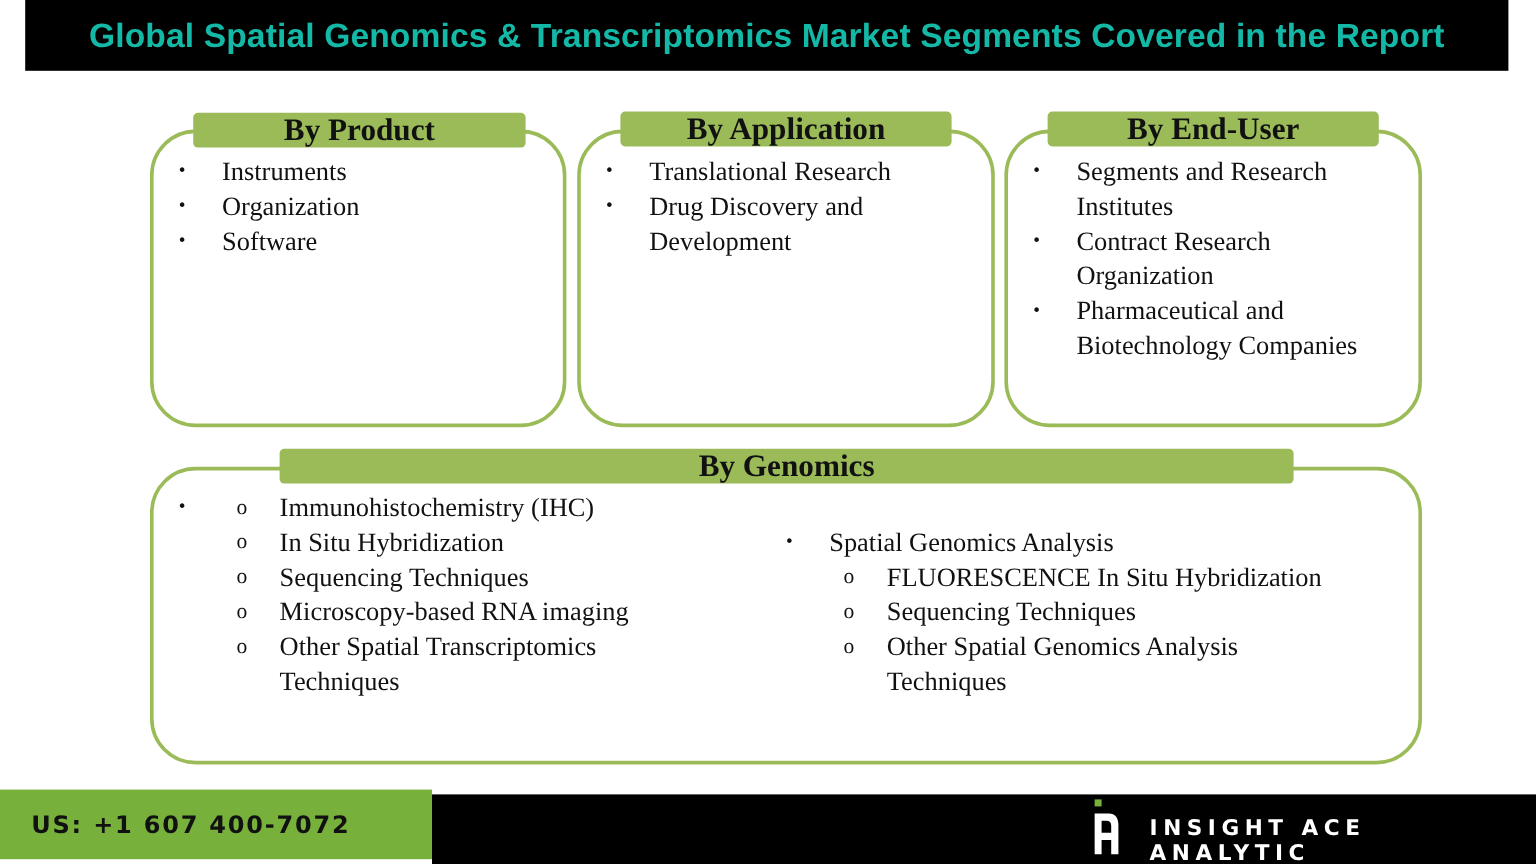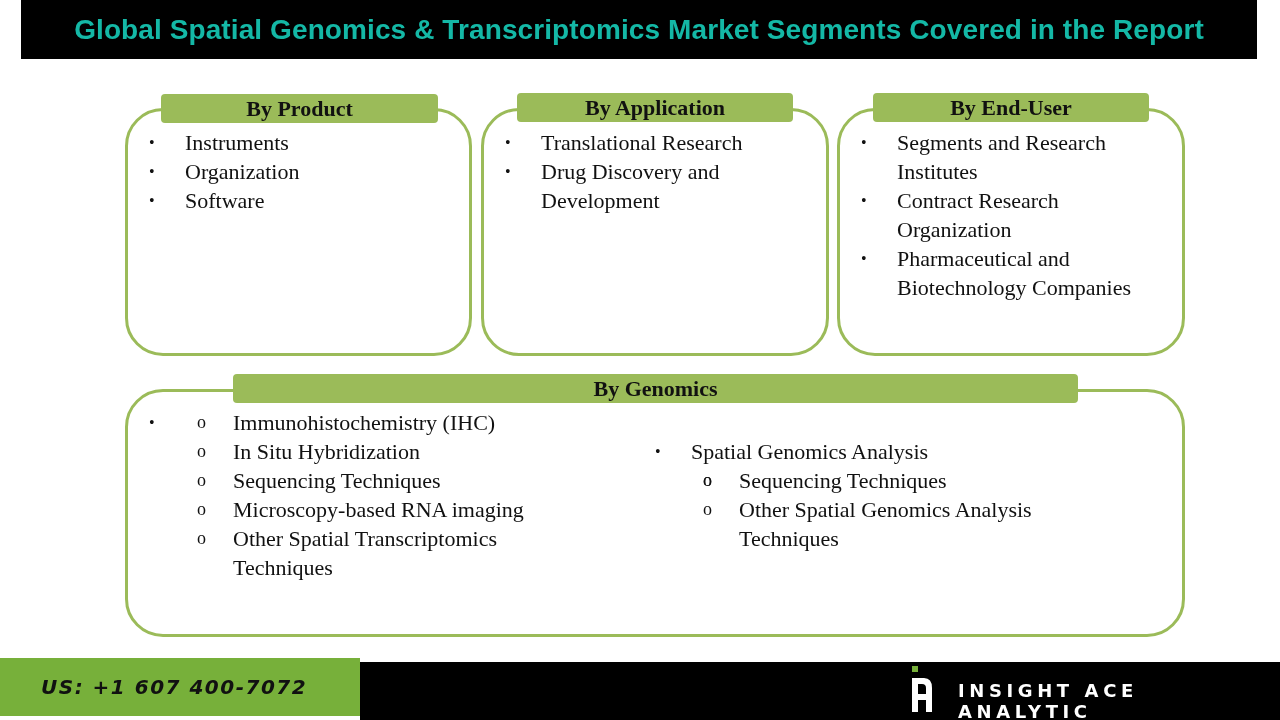--- a/index.html
+++ b/index.html
@@ -11,34 +11,34 @@
     background: #000; color: #14b8a6;
     font-family: "Liberation Sans", sans-serif; font-weight: bold; font-size: 28px;
     display: flex; align-items: center; justify-content: center; letter-spacing: 0.1px;
   }
 
   .card {
     position: absolute; border: 3px solid #9bbb59; border-radius: 38px; background: #fff;
   }
   .card-header {
     position: absolute; background: #9bbb59; border-radius: 4px; height: 29px;
-    font-family: "Liberation Serif", serif; font-weight: bold; font-size: 22px; color: #111;
+    font-family: "Liberation Serif", serif; font-weight: bold; font-size: 26px; color: #111;
     display: flex; align-items: center; justify-content: center;
   }
   .list { position: absolute; list-style: none; font-family: "Liberation Serif", serif; font-size: 22px; line-height: 29px; }
   .list li { position: relative; padding-left: 36px; }
   .list li .bullet { position: absolute; left: 0; top: 0; width: 36px; font-size: 16px; }
   .sublist { list-style: none; }
   .sublist li { padding-left: 36px; }
   .sublist li .obullet { position: absolute; left: 0; top: 0; font-size: 18px; }
 
   .footer-left {
     position: absolute; left: 0; top: 658px; width: 360px; height: 58px; background: #77b03a;
-    display: flex; align-items: center; padding-left: 41px;
-    font-family: "DejaVu Sans", sans-serif; font-weight: bold; font-size: 20px; color: #111; letter-spacing: 1.5px; font-style: italic;
+    display: flex; align-items: center; padding-left: 26px;
+    font-family: "DejaVu Sans", sans-serif; font-weight: bold; font-size: 20px; color: #111; letter-spacing: 1.5px;
   }
   .footer-right {
     position: absolute; left: 360px; top: 662px; width: 920px; height: 58px; background: #000;
   }
   .logo-mark { position: absolute; left: 912px; top: 666px; width: 22px; height: 46px; }
   .brand {
     position: absolute; left: 958px; top: 680px; color: #fff;
     font-family: "DejaVu Sans", sans-serif; font-weight: bold; font-size: 18px; letter-spacing: 4.6px;
   }
 </style>
@@ -81,21 +81,21 @@
       <li style="position:relative;"><span class="obullet">o</span><span>Sequencing Techniques</span></li>
       <li style="position:relative;"><span class="obullet">o</span><span>Microscopy-based RNA imaging</span></li>
       <li style="position:relative; width:330px;"><span class="obullet">o</span><span>Other Spatial Transcriptomics Techniques</span></li>
     </ul>
   </li>
 </ul>
 
 <ul class="list" style="left:655px; top:437px; width:480px;">
   <li><span class="bullet">•</span><span>Spatial Genomics Analysis</span>
     <ul class="sublist" style="margin-left:12px;">
-      <li style="position:relative;"><span class="obullet">o</span></li>
+      <li style="position:relative;"><span class="obullet">o</span><span>FLUORESCENCE In Situ Hybridization</span></li>
       <li style="position:relative;"><span class="obullet">o</span><span>Sequencing Techniques</span></li>
       <li style="position:relative; width:380px;"><span class="obullet">o</span><span>Other Spatial Genomics Analysis Techniques</span></li>
     </ul>
   </li>
 </ul>
 
 <div class="footer-left">US: +1 607 400-7072</div>
 <div class="footer-right"></div>
 <svg class="logo-mark" viewBox="0 0 22 46">
   <rect x="0" y="0" width="6" height="6" fill="#77b03a"></rect>

